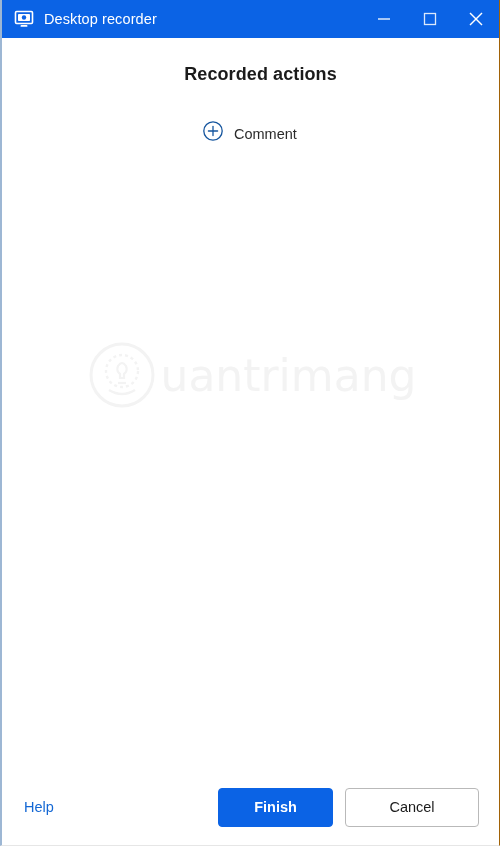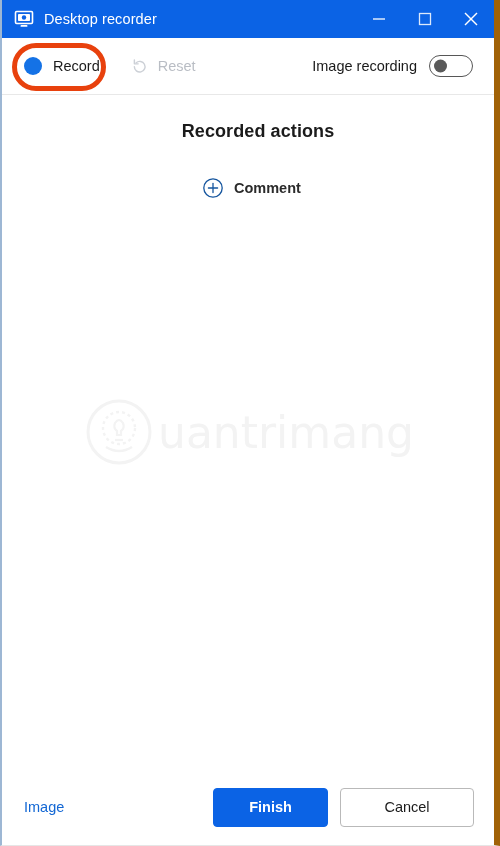--- a/index.html
+++ b/index.html
@@ -14,21 +14,21 @@
     overflow: hidden;
   }
 
   #window {
     position: relative;
     width: 500px;
     height: 846px;
     background: #ffffff;
     box-sizing: border-box;
     border-left: 2px solid #9db7d4;
-    border-right: 6px solid #a16207;
+    border-right: 1px solid #a16207;
     border-bottom: 1px solid #e6e6e6;
     display: flex;
     flex-direction: column;
     overflow: hidden;
   }
 
   
   #titlebar {
     height: 38px;
     flex: 0 0 38px;
@@ -177,23 +177,22 @@
     margin: 0;
     padding: 26px 0 0 20px;
     letter-spacing: 0.1px;
     text-align: center;
   }
   #comment-button {
     position: absolute;
     left: 200px;
     top: 82px;
     display: flex;
-    align-items: center;
-    cursor: default;
-    font-weight: bold;
+    align-items: flex-end;
+    cursor: default;
   }
   #comment-icon { width: 22px; height: 22px; display: block; flex: 0 0 22px; }
   #comment-label {
     font-size: 14.5px;
     color: #2b2b2b;
     margin-left: 10px;
     white-space: nowrap;
   }
 
   
@@ -299,44 +298,20 @@
       </div>
       <div class="win-btn">
         <svg width="16" height="16" viewBox="0 0 16 16">
           <line x1="2" y1="2" x2="14" y2="14" stroke="#ffffff" stroke-width="1.4"></line>
           <line x1="14" y1="2" x2="2" y2="14" stroke="#ffffff" stroke-width="1.4"></line>
         </svg>
       </div>
     </div>
   </div>
 
-  <div id="toolbar">
-
-    <div id="record-button">
-      <span id="record-dot"></span>
-      <span id="record-label">Record</span>
-    </div>
-
-    <div id="reset-button">
-      <svg id="reset-icon" viewBox="0 0 20 20">
-        <path d="M4.6 10.2 a5.6 5.6 0 1 0 1.9 -4.2" fill="none" stroke="#ccd0d6" stroke-width="1.5" stroke-linecap="round"></path>
-        <path d="M4.6 3.2 L4.6 7.2 L8.6 7.2" fill="none" stroke="#ccd0d6" stroke-width="1.5" stroke-linecap="round" stroke-linejoin="round"></path>
-      </svg>
-      <span id="reset-label">Reset</span>
-    </div>
-
-    <div id="image-recording-group">
-      <span id="image-recording-label">Image recording</span>
-      <div id="image-recording-toggle">
-        <span id="toggle-knob"></span>
-      </div>
-    </div>
-
-    <div id="record-annotation"></div>
-  </div>
 
   <div id="content">
     <h2 id="recorded-actions-title">Recorded actions</h2>
 
     <div id="comment-button">
       <svg id="comment-icon" viewBox="0 0 22 22">
         <circle cx="11" cy="11" r="9.2" fill="none" stroke="#15559e" stroke-width="1.3"></circle>
         <line x1="11" y1="6.4" x2="11" y2="15.6" stroke="#15559e" stroke-width="1.3" stroke-linecap="round"></line>
         <line x1="6.4" y1="11" x2="15.6" y2="11" stroke="#15559e" stroke-width="1.3" stroke-linecap="round"></line>
       </svg>
@@ -349,20 +324,20 @@
         <circle cx="37" cy="33" r="16" fill="none" stroke="#f3f3f3" stroke-width="2.4" stroke-dasharray="3 3"></circle>
         <path d="M33 28 q4 -6 8 0 q2 5 -2 8 l0 4 l-4 0 l0 -4 q-4 -3 -2 -8 z" fill="none" stroke="#f3f3f3" stroke-width="2.2"></path>
         <line x1="33" y1="45" x2="41" y2="45" stroke="#f3f3f3" stroke-width="2.2"></line>
         <path d="M50 52 q-13 8 -26 0" fill="none" stroke="#f3f3f3" stroke-width="2.6"></path>
       </svg>
       <span id="watermark-text">uantrimang</span>
     </div>
   </div>
 
   <div id="footer">
-    <span id="help-link">Image</span>
+    <span id="help-link">Help</span>
     <div id="footer-actions">
       <button id="finish-button">Finish</button>
       <button id="cancel-button">Cancel</button>
     </div>
   </div>
 
 </div>
 
 </body></html>

